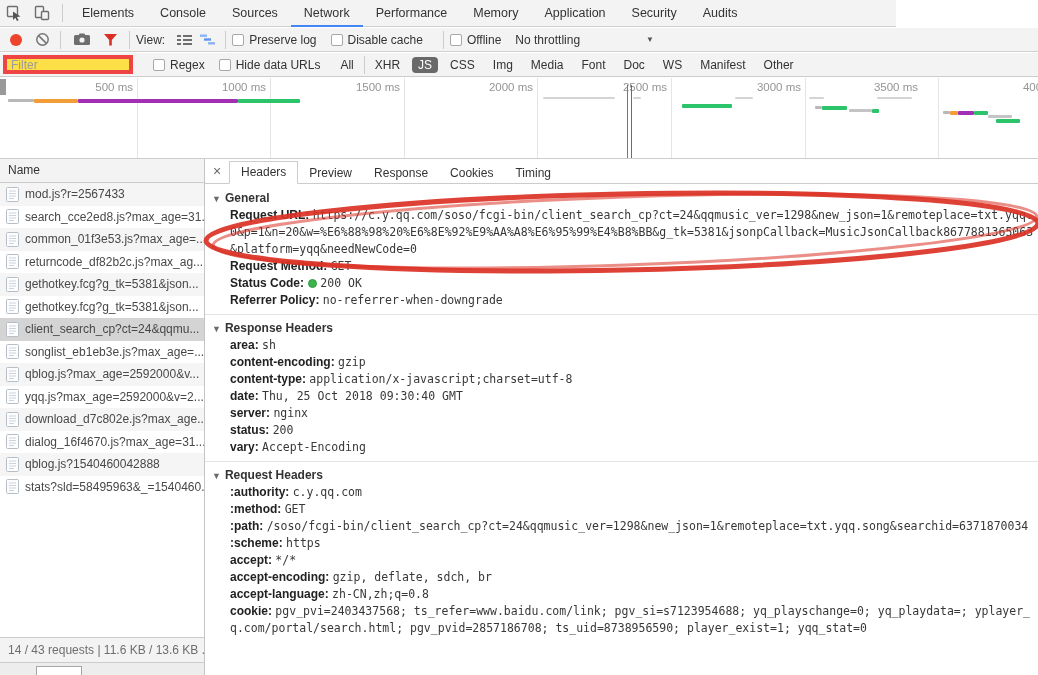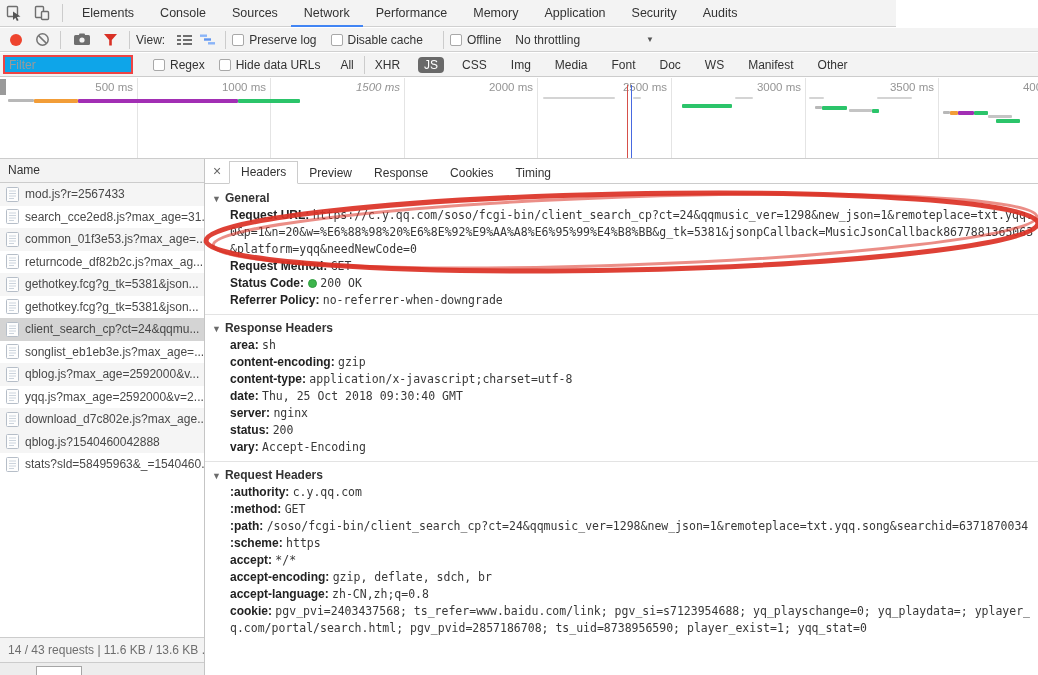--- a/index.html
+++ b/index.html
@@ -16,21 +16,21 @@
 
   
   .nettoolbar { position:absolute; left:0; top:28px; width:1038px; height:24px; background:#f3f3f3; border-bottom:1px solid #d0d0d0; display:flex; align-items:center; }
   .dot { width:12px; height:12px; border-radius:50%; background:#ee442e; margin:0 8px 0 10px; }
   .cb { width:12px; height:12px; border:1px solid #a8a8a8; border-radius:2px; background:#fff; display:inline-block; margin-right:5px; flex:none; }
   .ctl-label { color:#333; margin-right:14px; white-space:nowrap; display:flex; align-items:center; }
   .caret { font-size:8px; color:#555; }
 
   
   .filterbar { position:absolute; left:0; top:53px; width:1038px; height:24px; background:#f3f3f3; border-bottom:1px solid #ccc; display:flex; align-items:center; }
-  .filter-input { width:130px; height:19px; border:2px solid #ef4444; background:#0ea5e9; margin-left:3px; padding:0 4px; font-size:12px; font-family:"Liberation Sans",sans-serif; color:#333; }
+  .filter-input { width:130px; height:19px; border:4px solid #ef4444; background:#fde047; margin-left:3px; padding:0 4px; font-size:12px; font-family:"Liberation Sans",sans-serif; color:#333; }
   .filter-input::placeholder { color:#9a9a9a; }
   .ftype { padding:1px 6px; color:#333; white-space:nowrap; }
   .ftype.sel { background:#696969; color:#fff; border-radius:4px; }
 
   
   .overview { position:absolute; left:0; top:78px; width:1038px; height:81px; background:#fff; border-bottom:1px solid #ccc; overflow:hidden; }
   .grip { position:absolute; left:0; top:1px; width:6px; height:16px; background:#9a9a9a; }
   .gridline { position:absolute; top:0; bottom:0; width:1px; background:#e4e4e4; }
   .ticklabel { position:absolute; top:3px; color:#949494; font-size:11.5px; white-space:nowrap; }
   .ovbar { position:absolute; border-radius:1px; }
@@ -163,50 +163,50 @@
   <span class="ctl-label" style="margin-left:20px;">
       <span class="cb"></span>
       <span>Regex</span>
     </span>
   <span class="ctl-label">
       <span class="cb"></span>
       <span>Hide data URLs</span>
     </span>
   <span class="ftype">All</span>
   <span class="vsep" style="margin:0 4px;"></span>
-  <div id="ftype-list" style="display:flex;gap:12px;align-items:center;">
+  <div id="ftype-list" style="display:flex;gap:6px;align-items:center;">
       <span class="ftype">XHR</span>
       <span class="ftype sel">JS</span>
       <span class="ftype">CSS</span>
       <span class="ftype">Img</span>
       <span class="ftype">Media</span>
       <span class="ftype">Font</span>
       <span class="ftype">Doc</span>
       <span class="ftype">WS</span>
       <span class="ftype">Manifest</span>
       <span class="ftype">Other</span>
     </div>
 </div>
 
 <div class="overview" id="overview">
   <div class="grip"></div>
 <div class="gridline" style="left: 137px;"></div>
     <div class="ticklabel" style="right: 905px;">500 ms</div>
     <div class="gridline" style="left: 270px;"></div>
     <div class="ticklabel" style="right: 772px;">1000 ms</div>
     <div class="gridline" style="left: 404px;"></div>
-    <div class="ticklabel" style="right: 638px; font-style: italic;">1500 ms</div>
+    <div class="ticklabel" style="right: 638px;">1500 ms</div>
     <div class="gridline" style="left: 537px;"></div>
     <div class="ticklabel" style="right: 505px; text-align: center;">2000 ms</div>
     <div class="gridline" style="left: 671px;"></div>
     <div class="ticklabel" style="right: 371px;">2500 ms</div>
     <div class="gridline" style="left: 805px;"></div>
     <div class="ticklabel" style="right: 237px;">3000 ms</div>
     <div class="gridline" style="left: 938px;"></div>
-    <div class="ticklabel" style="right: 104px;">3500 ms</div>
+    <div class="ticklabel" style="right: 120px;">3500 ms</div>
     <div class="ticklabel" style="right: -29px;">4000 ms</div>
     <div class="ovbar" style="left: 8px; top: 21px; width: 26px; height: 3px; background: rgb(184, 184, 184);"></div>
     <div class="ovbar" style="left: 34px; top: 21px; width: 44px; height: 4px; background: rgb(242, 157, 56);"></div>
     <div class="ovbar" style="left: 78px; top: 21px; width: 160px; height: 4px; background: rgb(162, 47, 180);"></div>
     <div class="ovbar" style="left: 238px; top: 21px; width: 62px; height: 4px; background: rgb(43, 196, 106);"></div>
     <div class="ovbar" style="left: 543px; top: 19px; width: 72px; height: 2px; background: rgb(212, 212, 212);"></div>
     <div class="ovbar" style="left: 633px; top: 19px; width: 8px; height: 2px; background: rgb(212, 212, 212);"></div>
     <div class="ovbar" style="left: 682px; top: 26px; width: 50px; height: 4px; background: rgb(43, 196, 106);"></div>
     <div class="ovbar" style="left: 735px; top: 19px; width: 18px; height: 2px; background: rgb(212, 212, 212);"></div>
     <div class="ovbar" style="left: 809px; top: 19px; width: 15px; height: 2px; background: rgb(212, 212, 212);"></div>
@@ -332,20 +332,30 @@
         <div class="req-row alt">
           <svg width="13" height="15" viewBox="0 0 13 15">
             <rect x="0.5" y="0.5" width="12" height="14" rx="1" fill="#fdfdfd" stroke="#b6bec8"></rect>
             <line x1="3" y1="4" x2="10" y2="4" stroke="#ccd4dd"></line>
             <line x1="3" y1="6.5" x2="10" y2="6.5" stroke="#ccd4dd"></line>
             <line x1="3" y1="9" x2="10" y2="9" stroke="#ccd4dd"></line>
             <line x1="3" y1="11.5" x2="8" y2="11.5" stroke="#ccd4dd"></line>
           </svg>
           <span>download_d7c802e.js?max_age...</span>
         </div>
+        <div class="req-row">
+          <svg width="13" height="15" viewBox="0 0 13 15">
+            <rect x="0.5" y="0.5" width="12" height="14" rx="1" fill="#fdfdfd" stroke="#b6bec8"></rect>
+            <line x1="3" y1="4" x2="10" y2="4" stroke="#ccd4dd"></line>
+            <line x1="3" y1="6.5" x2="10" y2="6.5" stroke="#ccd4dd"></line>
+            <line x1="3" y1="9" x2="10" y2="9" stroke="#ccd4dd"></line>
+            <line x1="3" y1="11.5" x2="8" y2="11.5" stroke="#ccd4dd"></line>
+          </svg>
+          <span>dialog_16f4670.js?max_age=31...</span>
+        </div>
         <div class="req-row alt">
           <svg width="13" height="15" viewBox="0 0 13 15">
             <rect x="0.5" y="0.5" width="12" height="14" rx="1" fill="#fdfdfd" stroke="#b6bec8"></rect>
             <line x1="3" y1="4" x2="10" y2="4" stroke="#ccd4dd"></line>
             <line x1="3" y1="6.5" x2="10" y2="6.5" stroke="#ccd4dd"></line>
             <line x1="3" y1="9" x2="10" y2="9" stroke="#ccd4dd"></line>
             <line x1="3" y1="11.5" x2="8" y2="11.5" stroke="#ccd4dd"></line>
           </svg>
           <span>qblog.js?1540460042888</span>
         </div>

